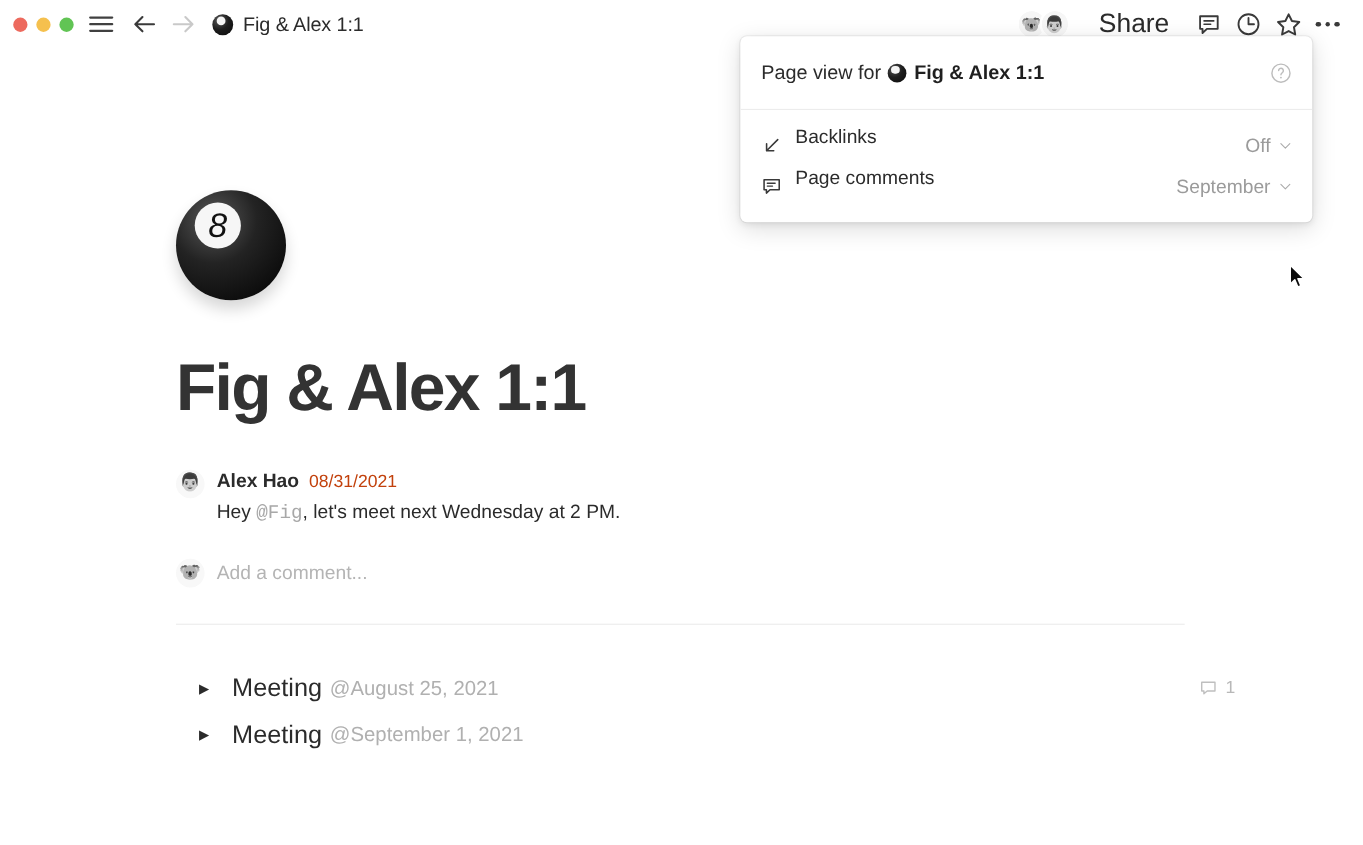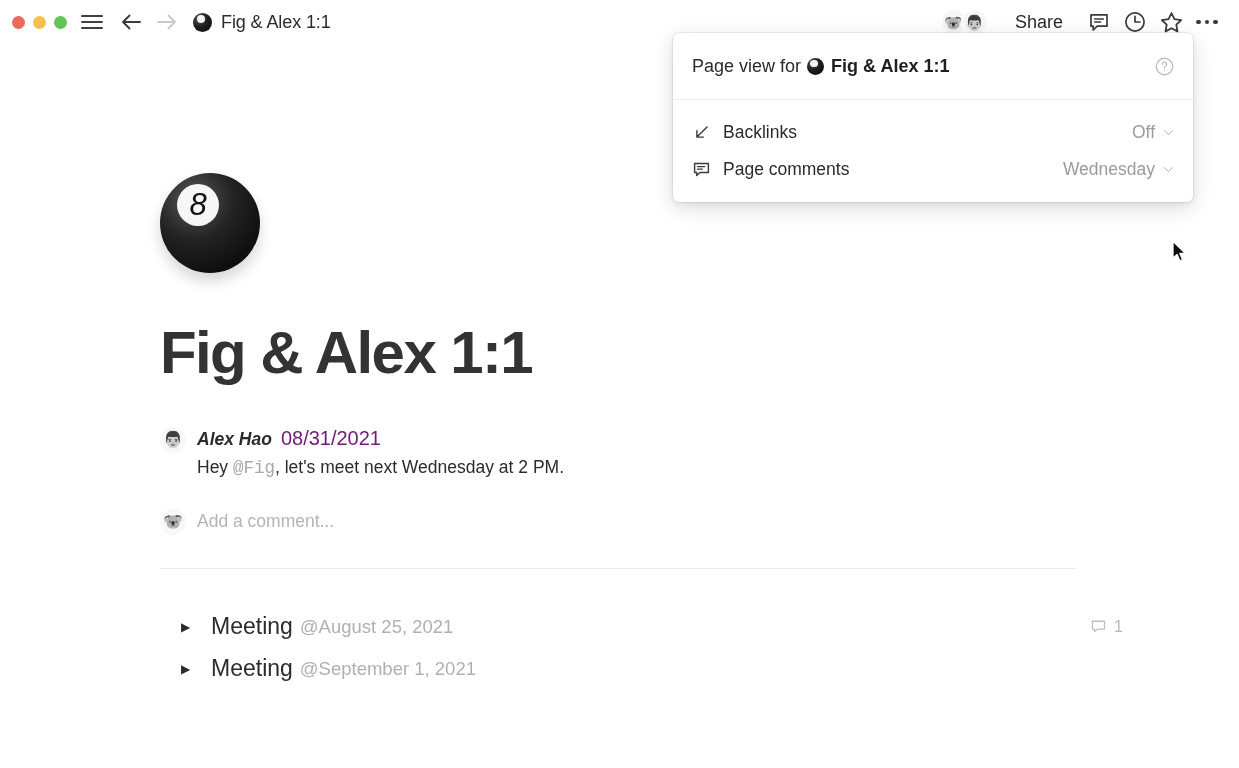--- a/index.html
+++ b/index.html
@@ -129,21 +129,21 @@
     justify-content: center;
     font-size: 15px;
     line-height: 1;
     overflow: hidden;
     filter: grayscale(1) contrast(1.05);
     cursor: pointer;
   }
   .av + .av { margin-left: -7px; }
 
   .share-btn {
-    font-size: 18px;
+    font-size: 24px;
     color: #2b2b2b;
     padding: 4px 10px;
     margin-right: 8px;
     cursor: pointer;
     white-space: nowrap;
   }
 
   .tb-icon {
     width: 36px; height: 32px;
     display: flex;
@@ -226,21 +226,20 @@
     letter-spacing: 0.9px;
     color: #9b9b9b;
     padding: 0 19px;
     margin-bottom: 10px;
     text-transform: uppercase;
   }
 
   .panel-row {
     height: 37px;
     display: flex;
-    align-items: center;
     padding: 0 18px 0 19px;
     cursor: pointer;
   }
   .panel-row-icon {
     width: 22px;
     display: flex;
     align-items: center;
     justify-content: flex-start;
     margin-right: 9px;
   }
@@ -323,25 +322,24 @@
   .comment-main { padding-top: 1px; }
   .comment-meta {
     display: flex;
     align-items: baseline;
     gap: 9px;
   }
   .comment-author {
     font-size: 17.5px;
     font-weight: 700;
     color: #2b2b2b;
-    font-style: italic;
   }
   .comment-date {
-    font-size: 20px;
-    color: #701a75;
+    font-size: 16px;
+    color: #c2410c;
   }
   .comment-text {
     margin-top: 6px;
     font-size: 17.5px;
     color: #2b2b2b;
     line-height: 1.35;
   }
   .mention { color: #a8a8a8; font-family: Liberation Mono, monospace; }
 
   .add-comment-row {
@@ -599,21 +597,21 @@
       <div class="panel-row">
         <span class="panel-row-icon">
           <svg width="19" height="19" viewBox="0 0 24 24" fill="none">
             <path d="M3.3 4.4h17.4v11.4h-10.6L6 19.6v-3.8H3.3z" stroke="#3a3a3a" stroke-width="1.8" stroke-linejoin="round"></path>
             <path d="M7 8.4h9M7 11.6h6" stroke="#3a3a3a" stroke-width="1.6" stroke-linecap="round"></path>
           </svg>
         </span>
         <span class="panel-row-label">Page comments</span>
         <span class="panel-row-spacer"></span>
         <span class="panel-row-value">
-          <span>Wednesday</span>
+          <span>September</span>
           <svg width="13" height="13" viewBox="0 0 24 24" fill="none">
             <path d="M4.5 8.5L12 16l7.5-7.5" stroke="#aaaaaa" stroke-width="1.8" stroke-linecap="round" stroke-linejoin="round"></path>
           </svg>
         </span>
       </div>
 
     </div>
   </div>
 
   <div class="cursor">

